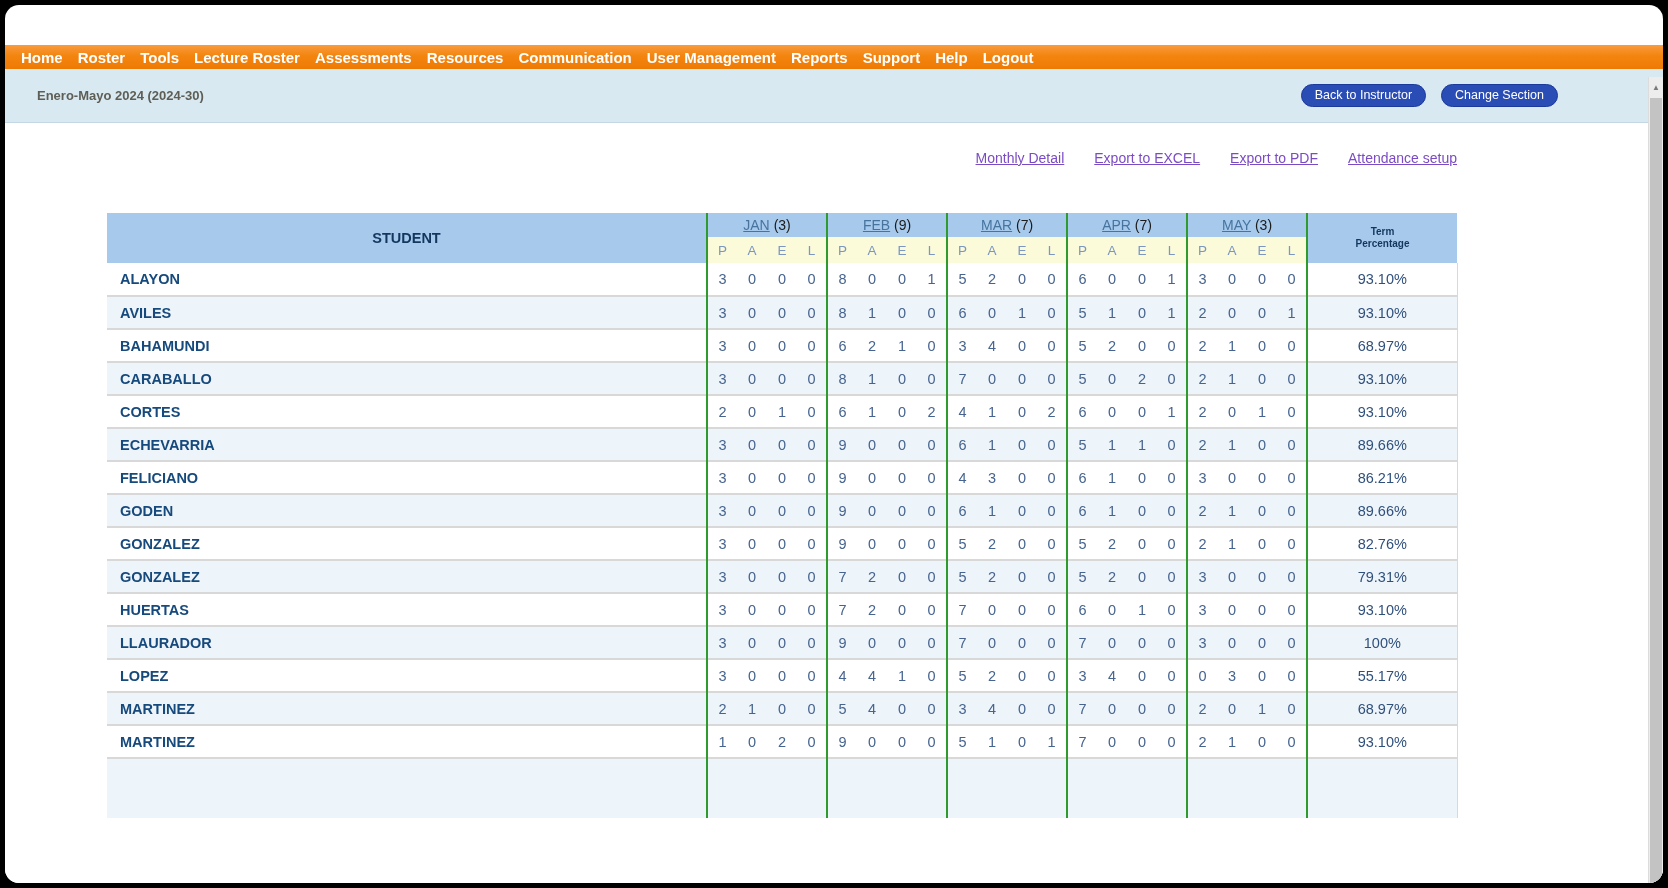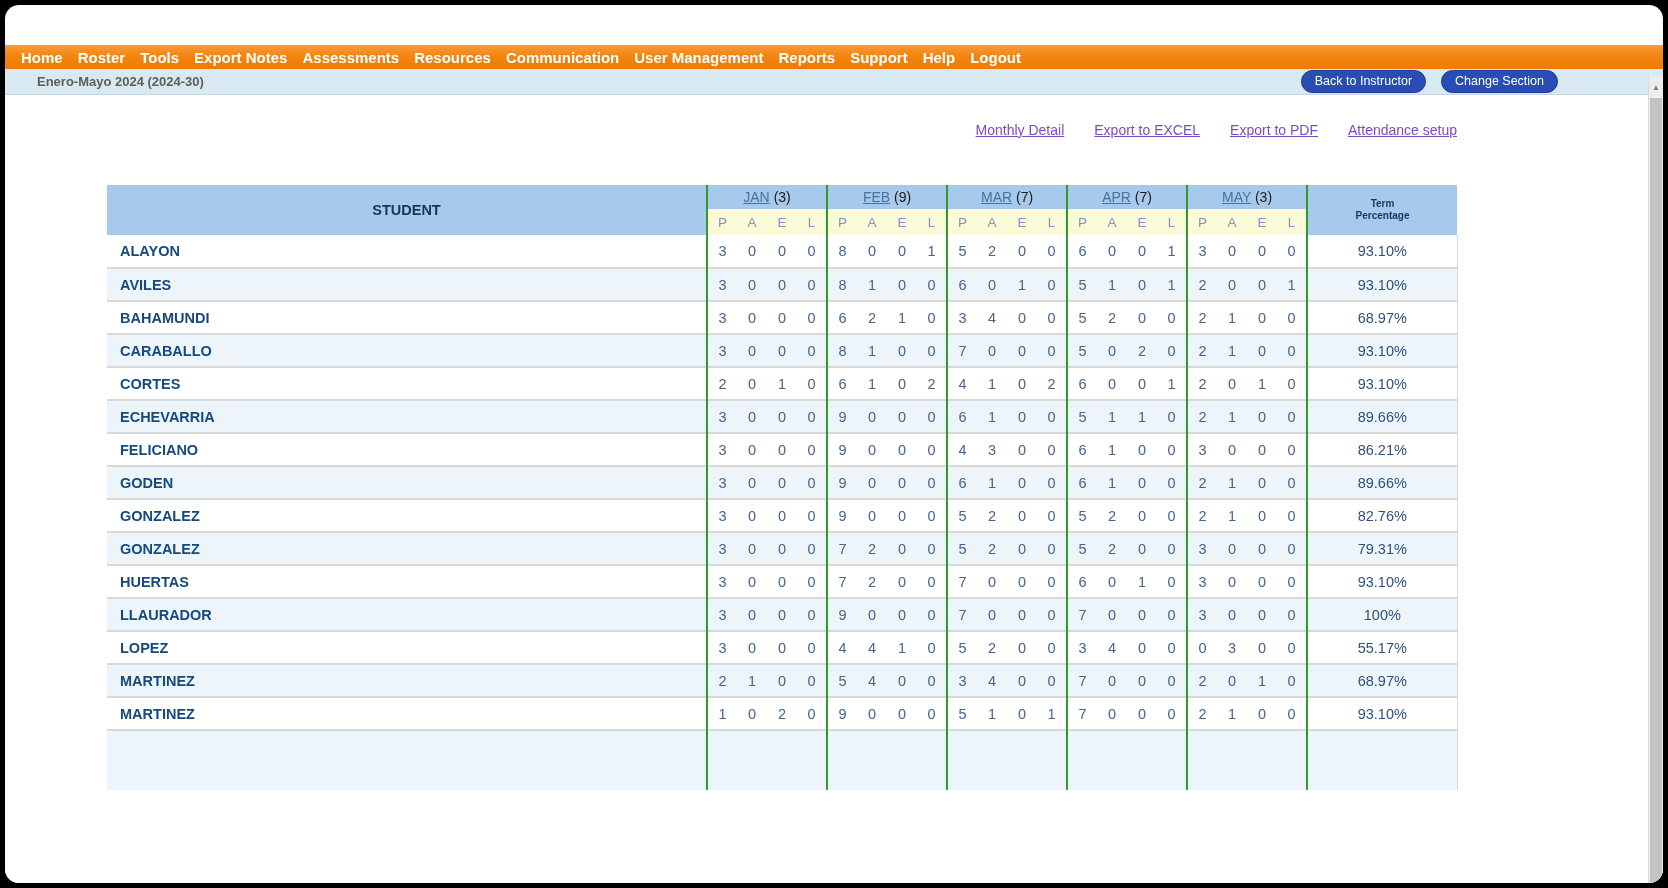--- a/index.html
+++ b/index.html
@@ -11,21 +11,21 @@
   
   .topnav {
     height: 24px; display: flex; align-items: center; gap: 15px; padding: 0 16px;
     background: linear-gradient(180deg, var(--nav-hi,#f99b3d) 0%, var(--nav-orange,#f3850f) 45%, #ee7a03 100%);
     margin-top: 40px;
   }
   .nav-item { color: #fff; font-weight: bold; font-size: 15px; text-decoration: none; cursor: pointer; white-space: nowrap; }
 
   
   .sectionbar {
-    height: 26px; background: var(--bar-bg,#d8e9f1); display: flex; align-items: center;
+    height: 54px; background: var(--bar-bg,#d8e9f1); display: flex; align-items: center;
     padding: 0 32px; border-bottom: 1px solid #c3d8e2;
   }
   .section-title { font-size: 13px; font-weight: bold; color: #5e5e56; }
   .section-buttons { margin-left: auto; margin-right: 73px; display: flex; gap: 15px; }
   .pill {
     background: var(--btn-blue,#2a4cb5); border: 1px solid #1c3a9b; color: #fff;
     font-family: "Liberation Sans", sans-serif; font-size: 12.5px;
     padding: 3px 13px 4px; border-radius: 12px; cursor: pointer; white-space: nowrap;
   }
 
@@ -64,21 +64,21 @@
 </style>
 </head>
 <body>
 
 <div class="screen">
 
   <nav class="topnav" id="topnav">
       <a class="nav-item">Home</a>
       <a class="nav-item">Roster</a>
       <a class="nav-item">Tools</a>
-      <a class="nav-item">Export Notes</a>
+      <a class="nav-item">Lecture Roster</a>
       <a class="nav-item">Assessments</a>
       <a class="nav-item">Resources</a>
       <a class="nav-item">Communication</a>
       <a class="nav-item">User Management</a>
       <a class="nav-item">Reports</a>
       <a class="nav-item">Support</a>
       <a class="nav-item">Help</a>
       <a class="nav-item">Logout</a>
     </nav>
 

